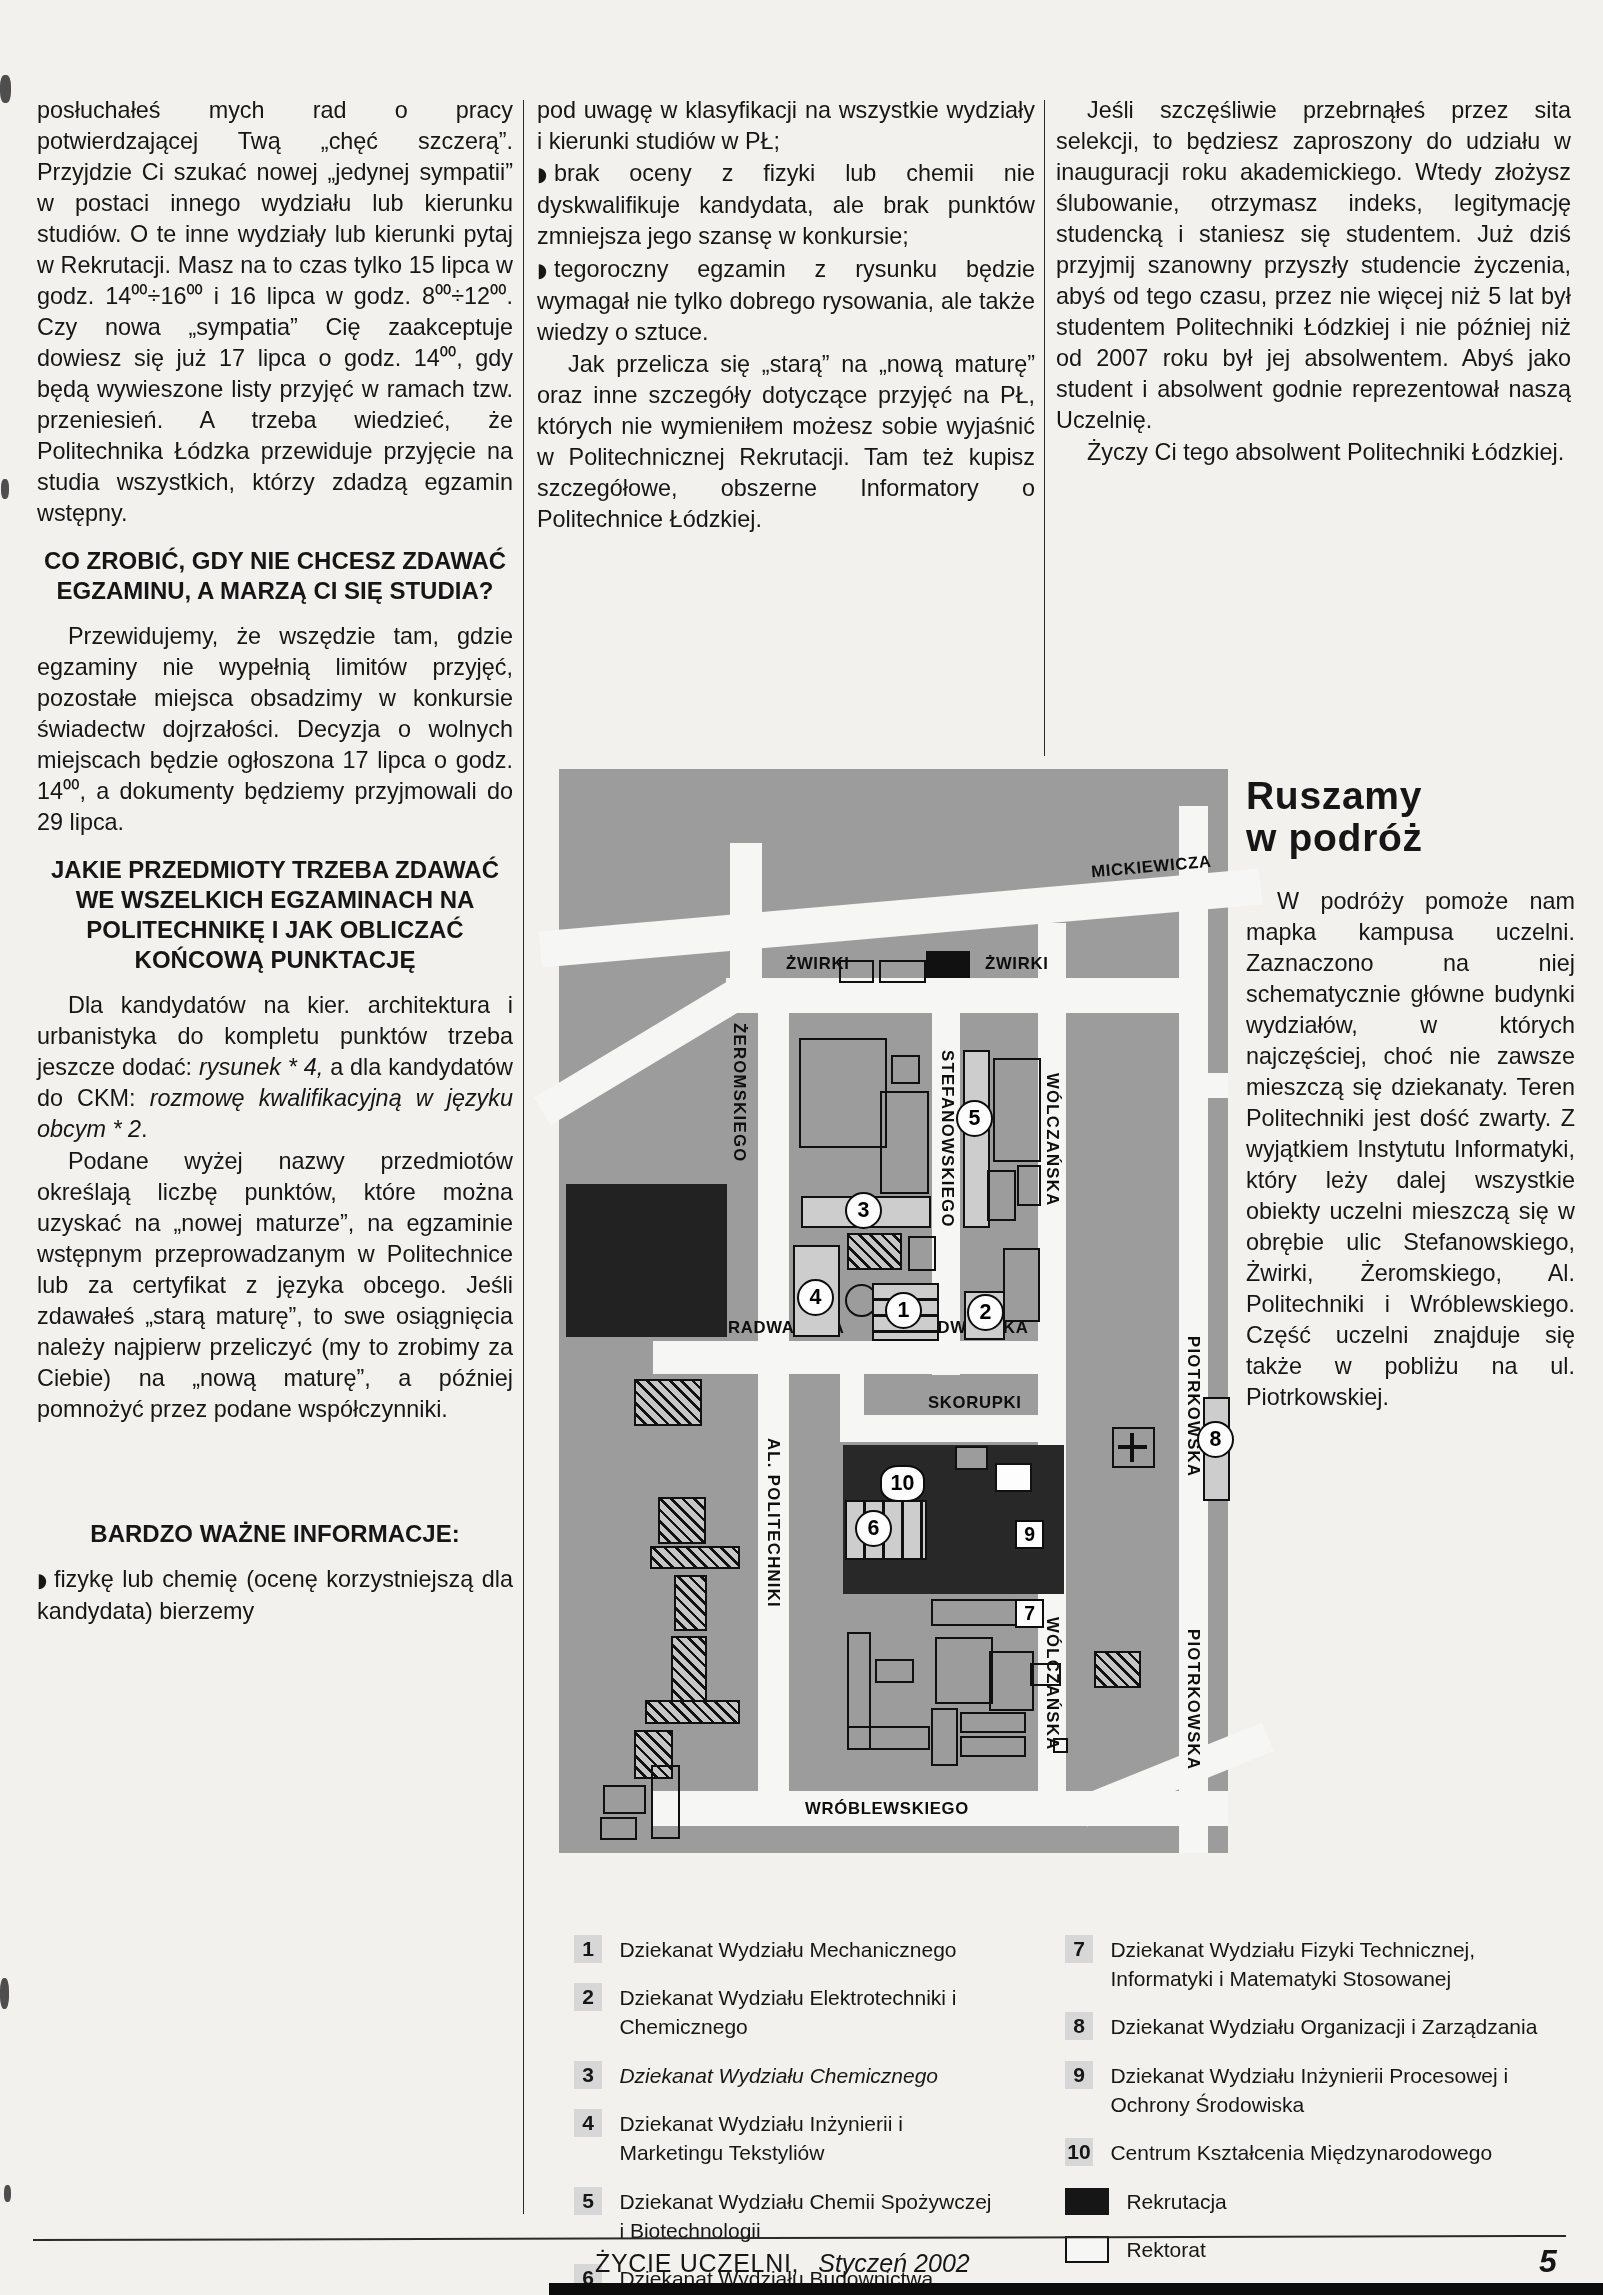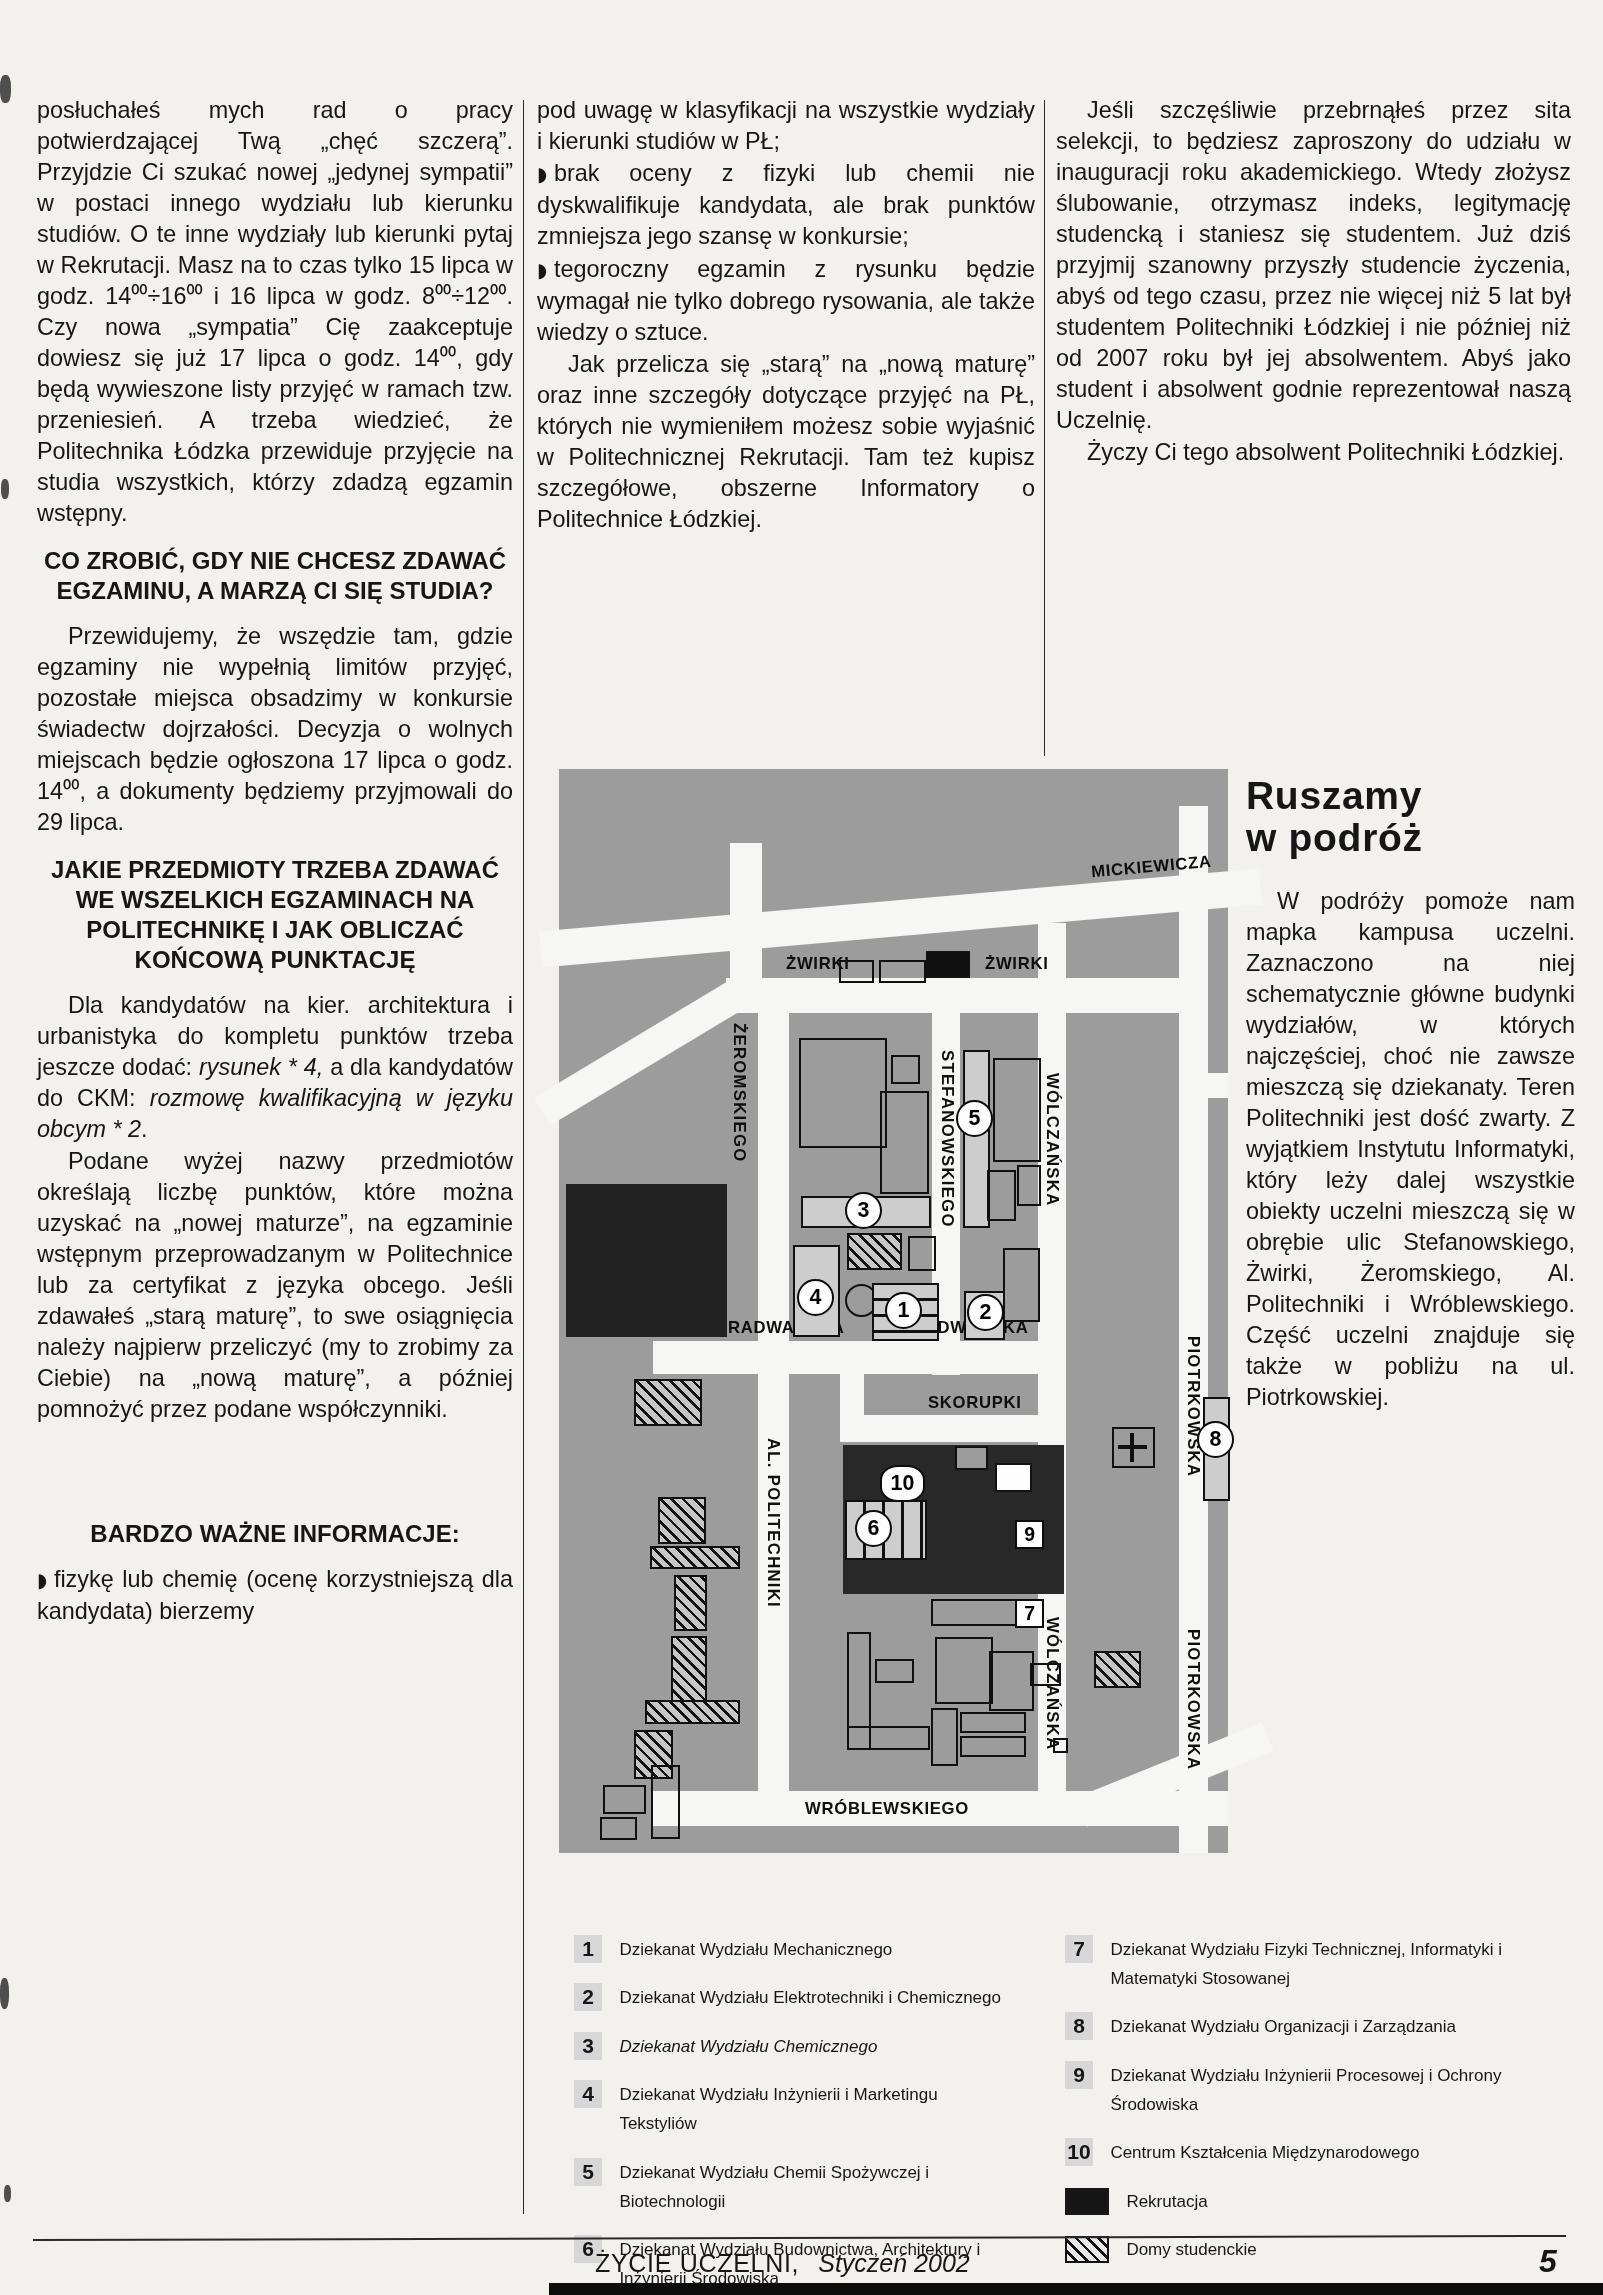--- a/index.html
+++ b/index.html
@@ -43,21 +43,21 @@
   .marker.wide { width:41px; border-radius:40%; }
   .crossbar { position:absolute; background:#101010; }
 
   
   .legend-col { position:absolute; }
   .lg-item { display:flex; margin-bottom:19.4px; }
   .lg-chip {
     flex:0 0 auto; width:28px; height:28px; background:#d7d7d7; margin-right:17.4px;
     font-weight:bold; font-size:21px; display:flex; align-items:center; justify-content:center;
   }
-  .lg-label { font-size:17px; line-height:29px; }
+  .lg-label { font-size:21px; line-height:29px; }
   .lg-swatch { flex:0 0 auto; width:44px; height:27px; margin-right:17.4px; margin-top:1.3px; }
   .sw-black { background:#161616; }
   .sw-white { background:#f6f6f4; border:2px solid #111; width:40px; height:23px; }
   .sw-hatch { background:#e8e8e8 repeating-linear-gradient(45deg, transparent 0 5.4px, #111 5.4px 8px); border:2px solid #111; width:40px; height:23px; }
 
   
   .artifact { position:absolute; background:#4e4e4e; border-radius:40%; }
 </style>
 </head>
 <body>
@@ -247,20 +247,24 @@
     </div>
     <div class="lg-item">
       <div class="lg-chip">10</div>
       <div class="lg-label" style="width:442px;">Centrum Kształcenia Międzynarodowego</div>
     </div>
     <div class="lg-item">
       <div class="lg-swatch sw-black"></div>
       <div class="lg-label">Rekrutacja</div>
     </div>
     <div class="lg-item">
+      <div class="lg-swatch sw-white"></div>
+      <div class="lg-label">Rektorat</div>
+    </div>
+    <div class="lg-item">
       <div class="lg-swatch sw-hatch"></div>
       <div class="lg-label">Domy studenckie</div>
     </div>
   </div>
 
   <div style="position:absolute;left:33px;top:2237px;width:1533px;height:2px;background:#2a2a2a;transform:rotate(-0.15deg);"></div>
   <div style="position:absolute;left:595px;top:2249px;font-size:25px;">
     <span style="letter-spacing:0.7px;">ŻYCIE UCZELNI,</span>
     <span style="margin-left:12px;font-style:italic;">Styczeń 2002</span>
   </div>

